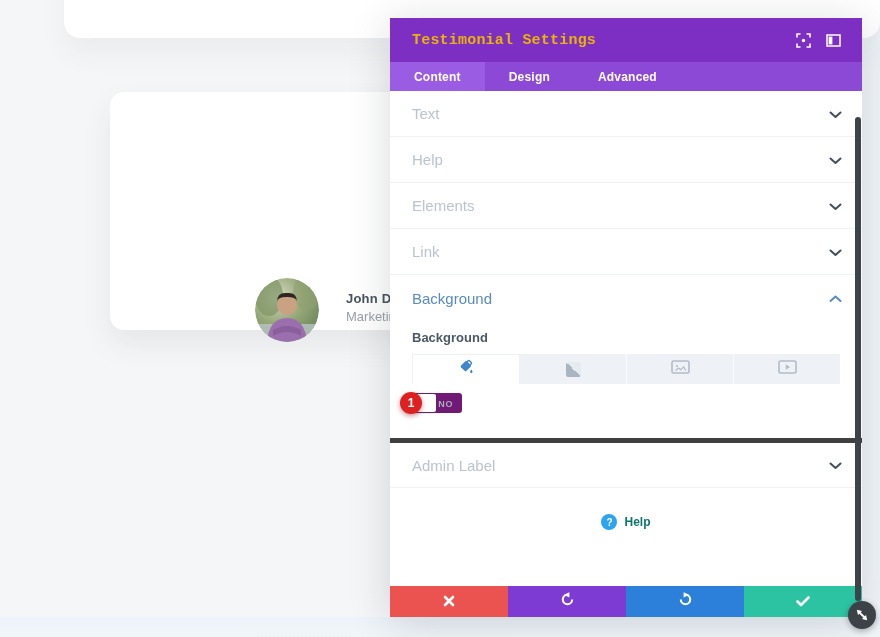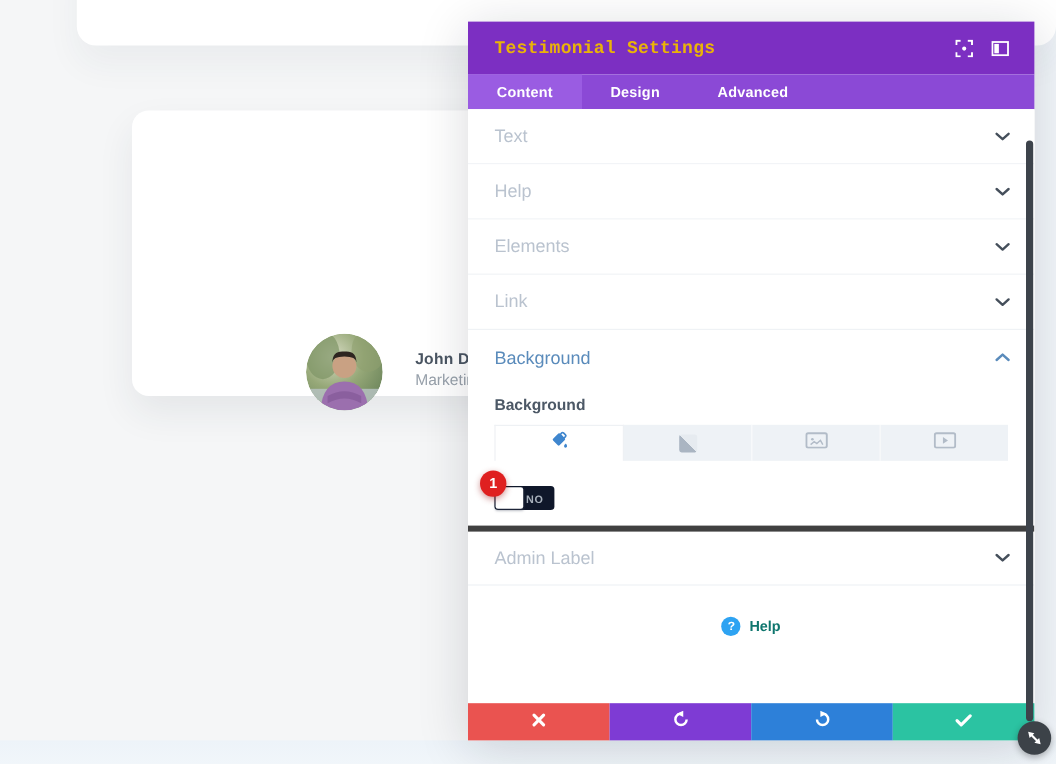--- a/index.html
+++ b/index.html
@@ -41,21 +41,21 @@
   .acc-row.open .acc-label { color:#5a8bbb; }
   .bg-content { padding:0 22px 0 22px; }
   .field-label { font-size:13px; font-weight:700; color:#4c5866; margin-top:9px; }
   .type-tabs { display:flex; margin-top:9px; height:30px; }
   .type-tab { flex:1; display:flex; align-items:center; justify-content:center;
     background:#eef2f6; border-right:1px solid #f9fbfc; cursor:pointer; }
   .type-tab:last-child { border-right:none; }
   .type-tab.selected { background:#fff; border:1px solid #eef1f4; border-bottom:none; }
   .use-label { margin-top:17px; }
   .toggle-wrap { position:relative; margin-top:9px; width:50px; height:20px; }
-  .toggle { position:absolute; left:0; top:12px; width:50px; height:20px; background:#0f172a;
+  .toggle { position:absolute; left:0; top:0; width:50px; height:20px; background:#701a75;
     border-radius:3px; cursor:pointer; }
   .knob { position:absolute; left:1px; top:1px; width:23px; height:18px; background:#fff;
     border-radius:2px; box-shadow:0 1px 2px rgba(60,70,90,.35); }
   .toggle-text { position:absolute; right:9px; top:6px; font-size:9px; font-weight:700;
     color:#a6afba; letter-spacing:.6px; }
   .badge { position:absolute; left:-12px; top:-1px; width:22px; height:22px; border-radius:50%;
     background:#df2020; color:#fff; font-size:12px; font-weight:700; display:flex;
     align-items:center; justify-content:center; box-shadow:0 2px 5px rgba(150,20,20,.45); z-index:3; }
   .spacer-sm { height:25px; }
   .admin-row { border-top:5px solid #404040; height:50px; }

